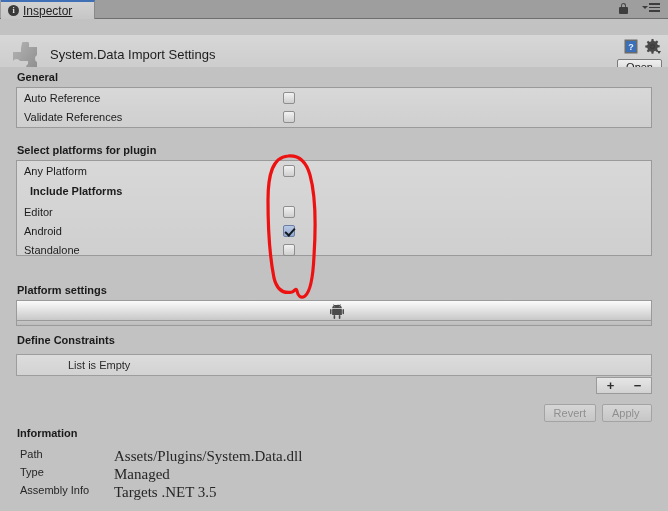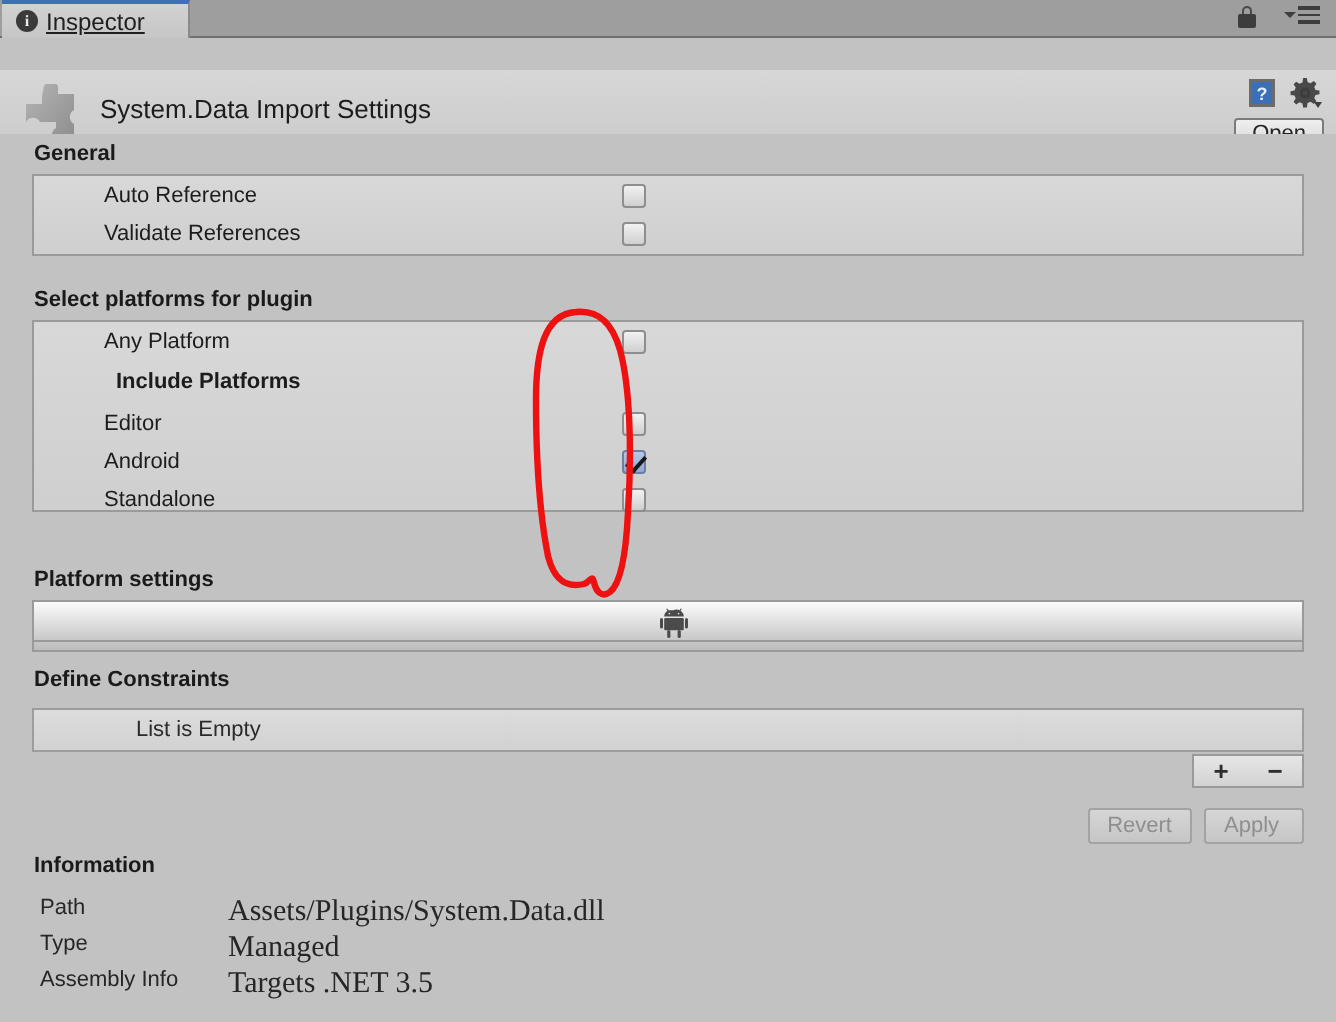--- a/index.html
+++ b/index.html
@@ -87,21 +87,20 @@
 
   .section-title {
     font-size: 11px; font-weight: bold; color: #1a1a1a;
     padding-left: 17px;
   }
 
   .panel {
     position: absolute; left: 16px; width: 636px;
     background: linear-gradient(#d8d8d8, #cfcfcf);
     border: 1px solid #9a9a9a;
-    padding-left: 28px;
   }
 
   .row {
     position: relative; height: 19px; display: flex; align-items: center;
     padding-left: 7px;
   }
   .row-label { font-size: 11px; color: #1c1c1c; }
   .row-label.sub { font-weight: bold; padding-left: 6px; }
 
   .cb {

